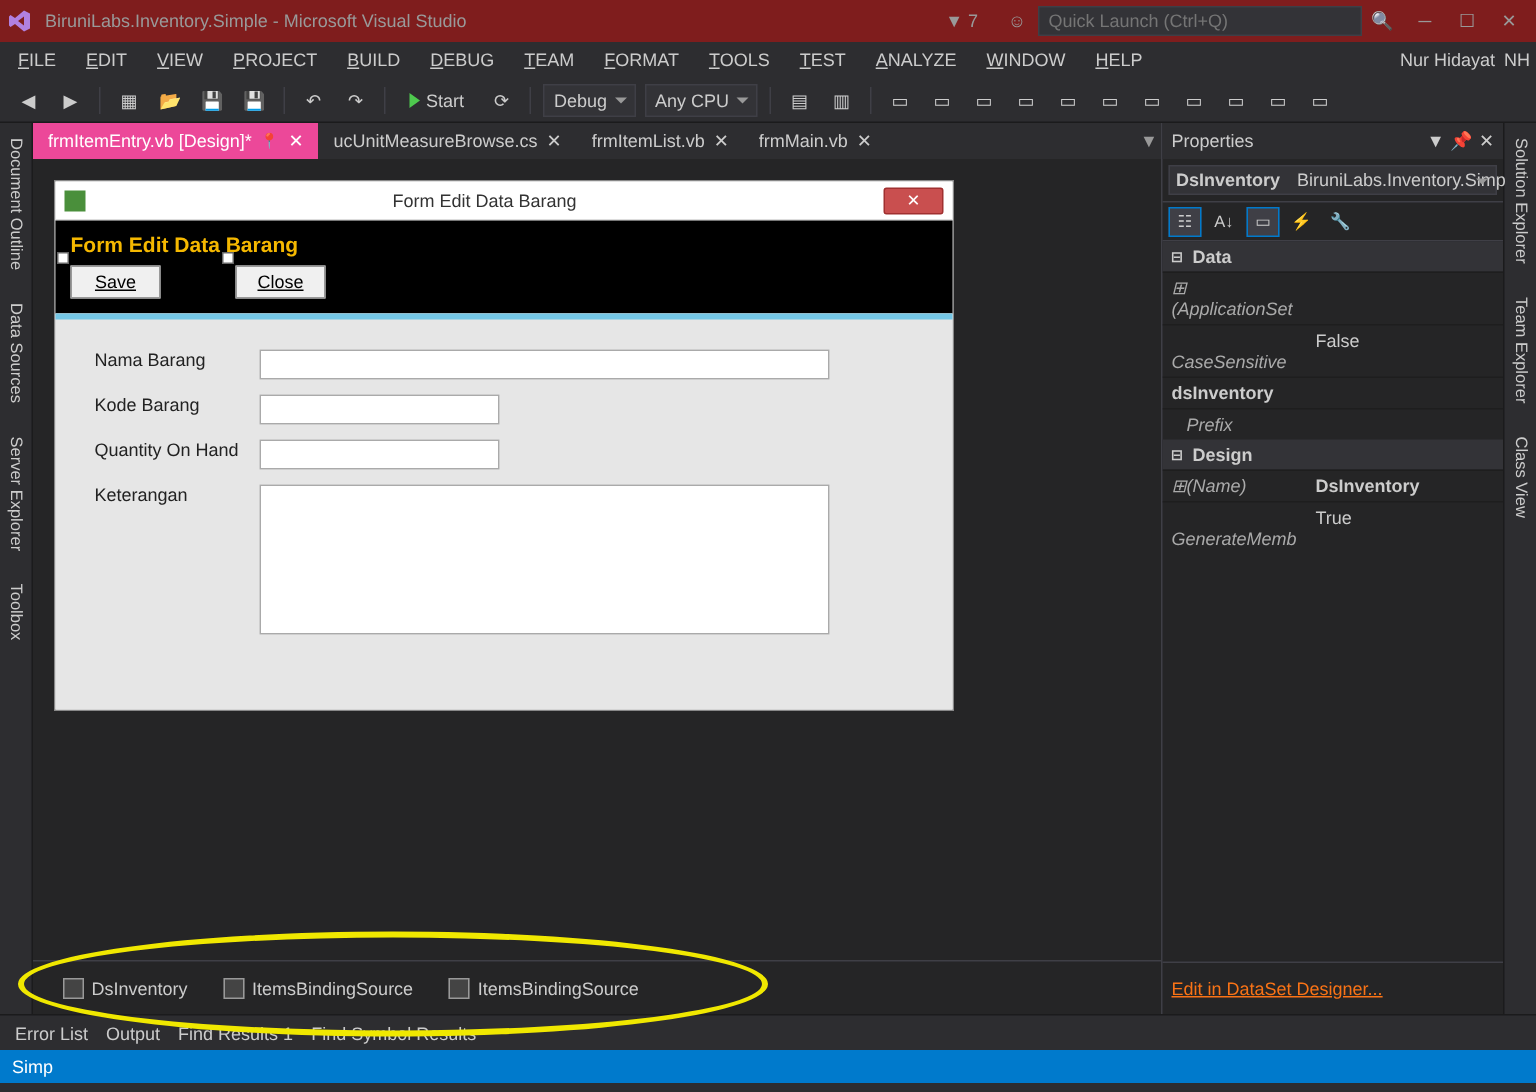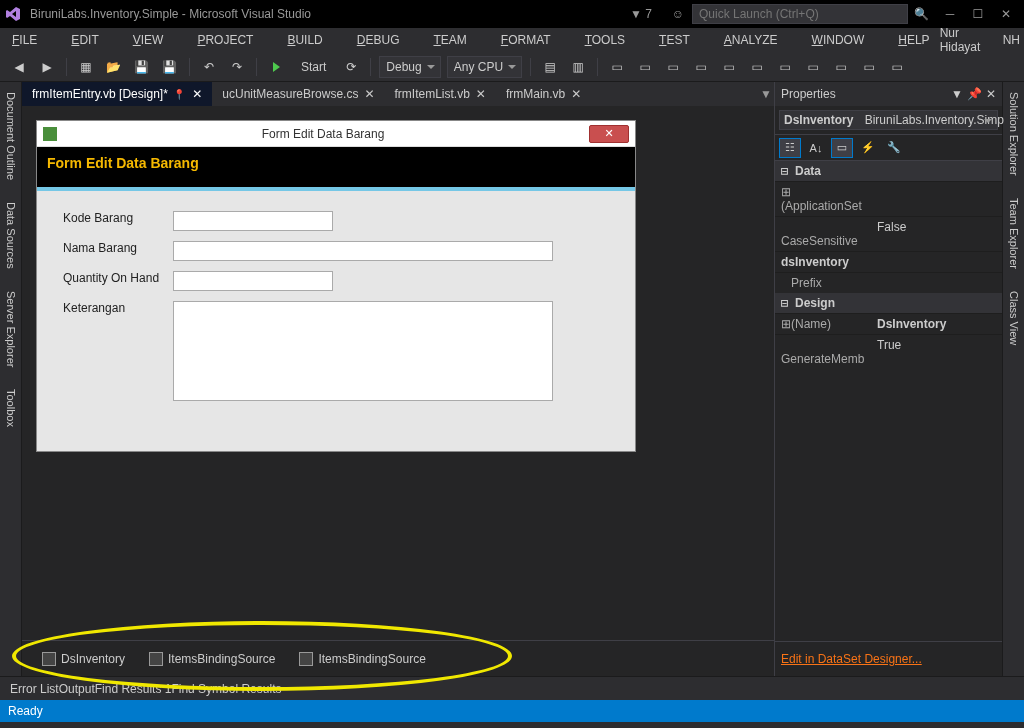--- a/index.html
+++ b/index.html
@@ -1,43 +1,43 @@
 <!DOCTYPE html>
 <html><head>
 <meta charset="utf-8">
 <style>
 *{margin:0;padding:0;box-sizing:border-box;font-family:"Segoe UI",Arial,sans-serif;font-size:12px;}
 body{background:#2d2d30;color:#ccc;width:1024px;height:728px;overflow:hidden;position:relative;}
-.titlebar{height:28px;display:flex;align-items:center;padding:0 4px;background:#000000;}
+.titlebar{height:28px;display:flex;align-items:center;padding:0 4px;background:#7f1d1d;}
 .titlebar .vs-logo{width:18px;height:18px;margin-right:8px;display:flex;align-items:center;justify-content:center;}
 .titlebar .title{flex:0 0 auto;color:#999;}
 .titlebar .spacer{flex:1;}
 .titlebar .notif{color:#999;margin-right:12px;}
 .titlebar .quicklaunch{width:216px;height:20px;background:#333337;border:1px solid #3f3f46;padding:0 6px;color:#999;}
 .titlebar .iconbtn{width:28px;height:22px;display:flex;align-items:center;justify-content:center;color:#999;cursor:pointer;}
 .menubar{height:24px;display:flex;align-items:center;padding:0 4px;background:#2d2d30;gap:2px;justify-content:space-between;}
-.menubar .left{display:flex;gap:18px;text-align:right;}
+.menubar .left{display:flex;gap:4px;text-align:right;}
 .menubar .item{padding:2px 8px;color:#ccc;cursor:pointer;}
 .menubar .right{display:flex;align-items:center;gap:6px;}
 .toolbar{height:30px;display:flex;align-items:center;padding:0 8px;background:#2d2d30;gap:6px;border-bottom:1px solid #1b1b1c;}
 .tbtn{width:22px;height:22px;display:flex;align-items:center;justify-content:center;color:#ccc;cursor:pointer;}
 .tsep{width:1px;height:18px;background:#3f3f46;margin:0 2px;}
 .tdrop{height:22px;background:#333337;border:1px solid #3f3f46;padding:0 18px 0 6px;color:#ccc;display:flex;align-items:center;position:relative;cursor:pointer;}
 .tdrop::after{content:"";position:absolute;right:5px;top:8px;border:4px solid transparent;border-top-color:#999;}
-.startbtn{height:22px;display:flex;align-items:center;padding:0 8px;color:#ccc;cursor:pointer;gap:21px;}
+.startbtn{height:22px;display:flex;align-items:center;padding:0 8px;color:#ccc;cursor:pointer;gap:4px;}
 .startbtn .play{width:0;height:0;border-left:7px solid #4ec94e;border-top:5px solid transparent;border-bottom:5px solid transparent;}
 .body{display:flex;height:594px;}
 .leftrail{width:22px;background:#2d2d30;border-right:1px solid #1b1b1c;display:flex;flex-direction:column;align-items:center;gap:10px;padding-top:4px;}
 .leftrail .vtab{writing-mode:vertical-rl;text-orientation:mixed;color:#ccc;padding:6px 2px;cursor:pointer;font-size:11px;}
 .rightrail{width:22px;background:#2d2d30;border-left:1px solid #1b1b1c;display:flex;flex-direction:column;align-items:center;gap:10px;padding-top:4px;}
 .rightrail .vtab{writing-mode:vertical-rl;text-orientation:mixed;color:#ccc;padding:6px 2px;cursor:pointer;font-size:11px;}
 .center{flex:1;display:flex;flex-direction:column;background:#1e1e1e;}
 .tabstrip{height:24px;display:flex;background:#2d2d30;}
 .tab{padding:3px 10px;color:#ccc;cursor:pointer;display:flex;align-items:center;gap:6px;}
-.tab.active{background:#0f172a;color:#fff;}
+.tab.active{background:#ec4899;color:#fff;}
 .tab .close{font-size:12px;color:inherit;}
 .tab .pin{font-size:10px;}
 .tabstrip .tabspacer{flex:1;}
 .tabstrip .tabdrop{width:16px;display:flex;align-items:center;justify-content:center;color:#999;}
 .designer{flex:1;position:relative;background:#252526;padding:14px;}
 .designer-canvas{position:relative;width:696px;}
 .winform{width:600px;background:#fff;border:1px solid #888;position:relative;}
 .wf-title{height:26px;background:#fff;border-bottom:1px solid #ddd;display:flex;align-items:center;padding:0 6px;gap:6px;}
 .wf-title .ico{width:14px;height:14px;background:#4a8f3b;}
 .wf-title .txt{flex:1;text-align:center;color:#333;}
@@ -62,25 +62,25 @@
 .props .pselect{padding:4px;border-bottom:1px solid #3f3f46;}
 .props .pselect-inner{background:#333337;border:1px solid #3f3f46;padding:2px 4px;color:#ccc;display:flex;gap:4px;position:relative;}
 .props .pselect-inner::after{content:"";position:absolute;right:5px;top:8px;border:4px solid transparent;border-top-color:#999;}
 .props .ptool{height:26px;display:flex;align-items:center;gap:4px;padding:0 4px;border-bottom:1px solid #3f3f46;}
 .props .ptool .pt{width:22px;height:20px;border:1px solid transparent;display:flex;align-items:center;justify-content:center;color:#ccc;cursor:pointer;font-size:11px;}
 .props .ptool .pt.active{border-color:#007acc;background:#3f3f46;}
 .props .grid{flex:1;overflow-y:auto;font-size:11px;}
 .props .cat{background:#333337;padding:3px 6px;color:#ccc;font-weight:bold;display:flex;align-items:center;gap:4px;}
 .props .cat .exp{width:10px;font-family:monospace;}
 .props .prow{display:flex;border-top:1px solid #1e1e1e;}
-.props .prow .pname{width:96px;padding:3px 6px;color:#aaa;overflow:hidden;}
+.props .prow .pname{width:96px;padding:3px 6px;color:#aaa;overflow:hidden;font-style:italic;}
 .props .prow .pval{flex:1;padding:3px 6px;color:#ccc;overflow:hidden;}
 .props .prow .pval.bold{font-weight:bold;}
 .props .plink{padding:10px 6px;color:#f97316;text-decoration:underline;cursor:pointer;border-top:1px solid #3f3f46;}
-.bottombar{height:24px;background:#2d2d30;display:flex;align-items:center;padding:0 10px;border-top:1px solid #1b1b1c;}
+.bottombar{height:24px;background:#2d2d30;display:flex;align-items:center;padding:0 10px;gap:12px;border-top:1px solid #1b1b1c;}
 .bottombar .bt{color:#ccc;cursor:pointer;}
 .statusbar{height:22px;background:#007acc;color:#fff;display:flex;align-items:center;padding:0 8px;}
 .under{text-decoration:underline;}
 svg{display:block;}
 </style>
 </head>
 <body>
 
 <div class="titlebar">
   <div class="vs-logo">
@@ -196,29 +196,39 @@
     <div class="designer">
       <div class="designer-canvas">
       <div class="winform">
         <div class="wf-title">
           <div class="ico"></div>
           <span class="txt">Form Edit Data Barang</span>
           <div class="closex">✕</div>
         </div>
         <div class="wf-header">
           <div class="hdr">Form Edit Data Barang</div>
+          <div class="btns">
+            <div class="wf-btn">
+                  <div class="grip"></div>
+                  <span class="under">Save</span>
+                </div>
+            <div class="wf-btn">
+                  <div class="grip"></div>
+                  <span class="under">Close</span>
+                </div>
+          </div>
         </div>
         <div class="wf-body">
+          <div class="frow">
+                <label>Nama Barang</label>
+                <input style="width: 380px;">
+              </div>
           <div class="frow">
                 <label>Kode Barang</label>
                 <input style="width: 160px;">
-              </div>
-          <div class="frow">
-                <label>Nama Barang</label>
-                <input style="width: 380px;">
               </div>
           <div class="frow">
                 <label>Quantity On Hand</label>
                 <input style="width: 160px;">
               </div>
           <div class="frow">
                 <label>Keterangan</label>
                 <textarea style=""></textarea>
               </div>
         </div>
@@ -307,14 +317,14 @@
 </div>
 
 <div class="bottombar" id="bottombar">
     <span class="bt">Error List</span>
     <span class="bt">Output</span>
     <span class="bt">Find Results 1</span>
     <span class="bt">Find Symbol Results</span>
   </div>
 
 <div class="statusbar">
-  <span>Ready</span>
+  <span>Simp</span>
 </div>
 
 </body></html>

